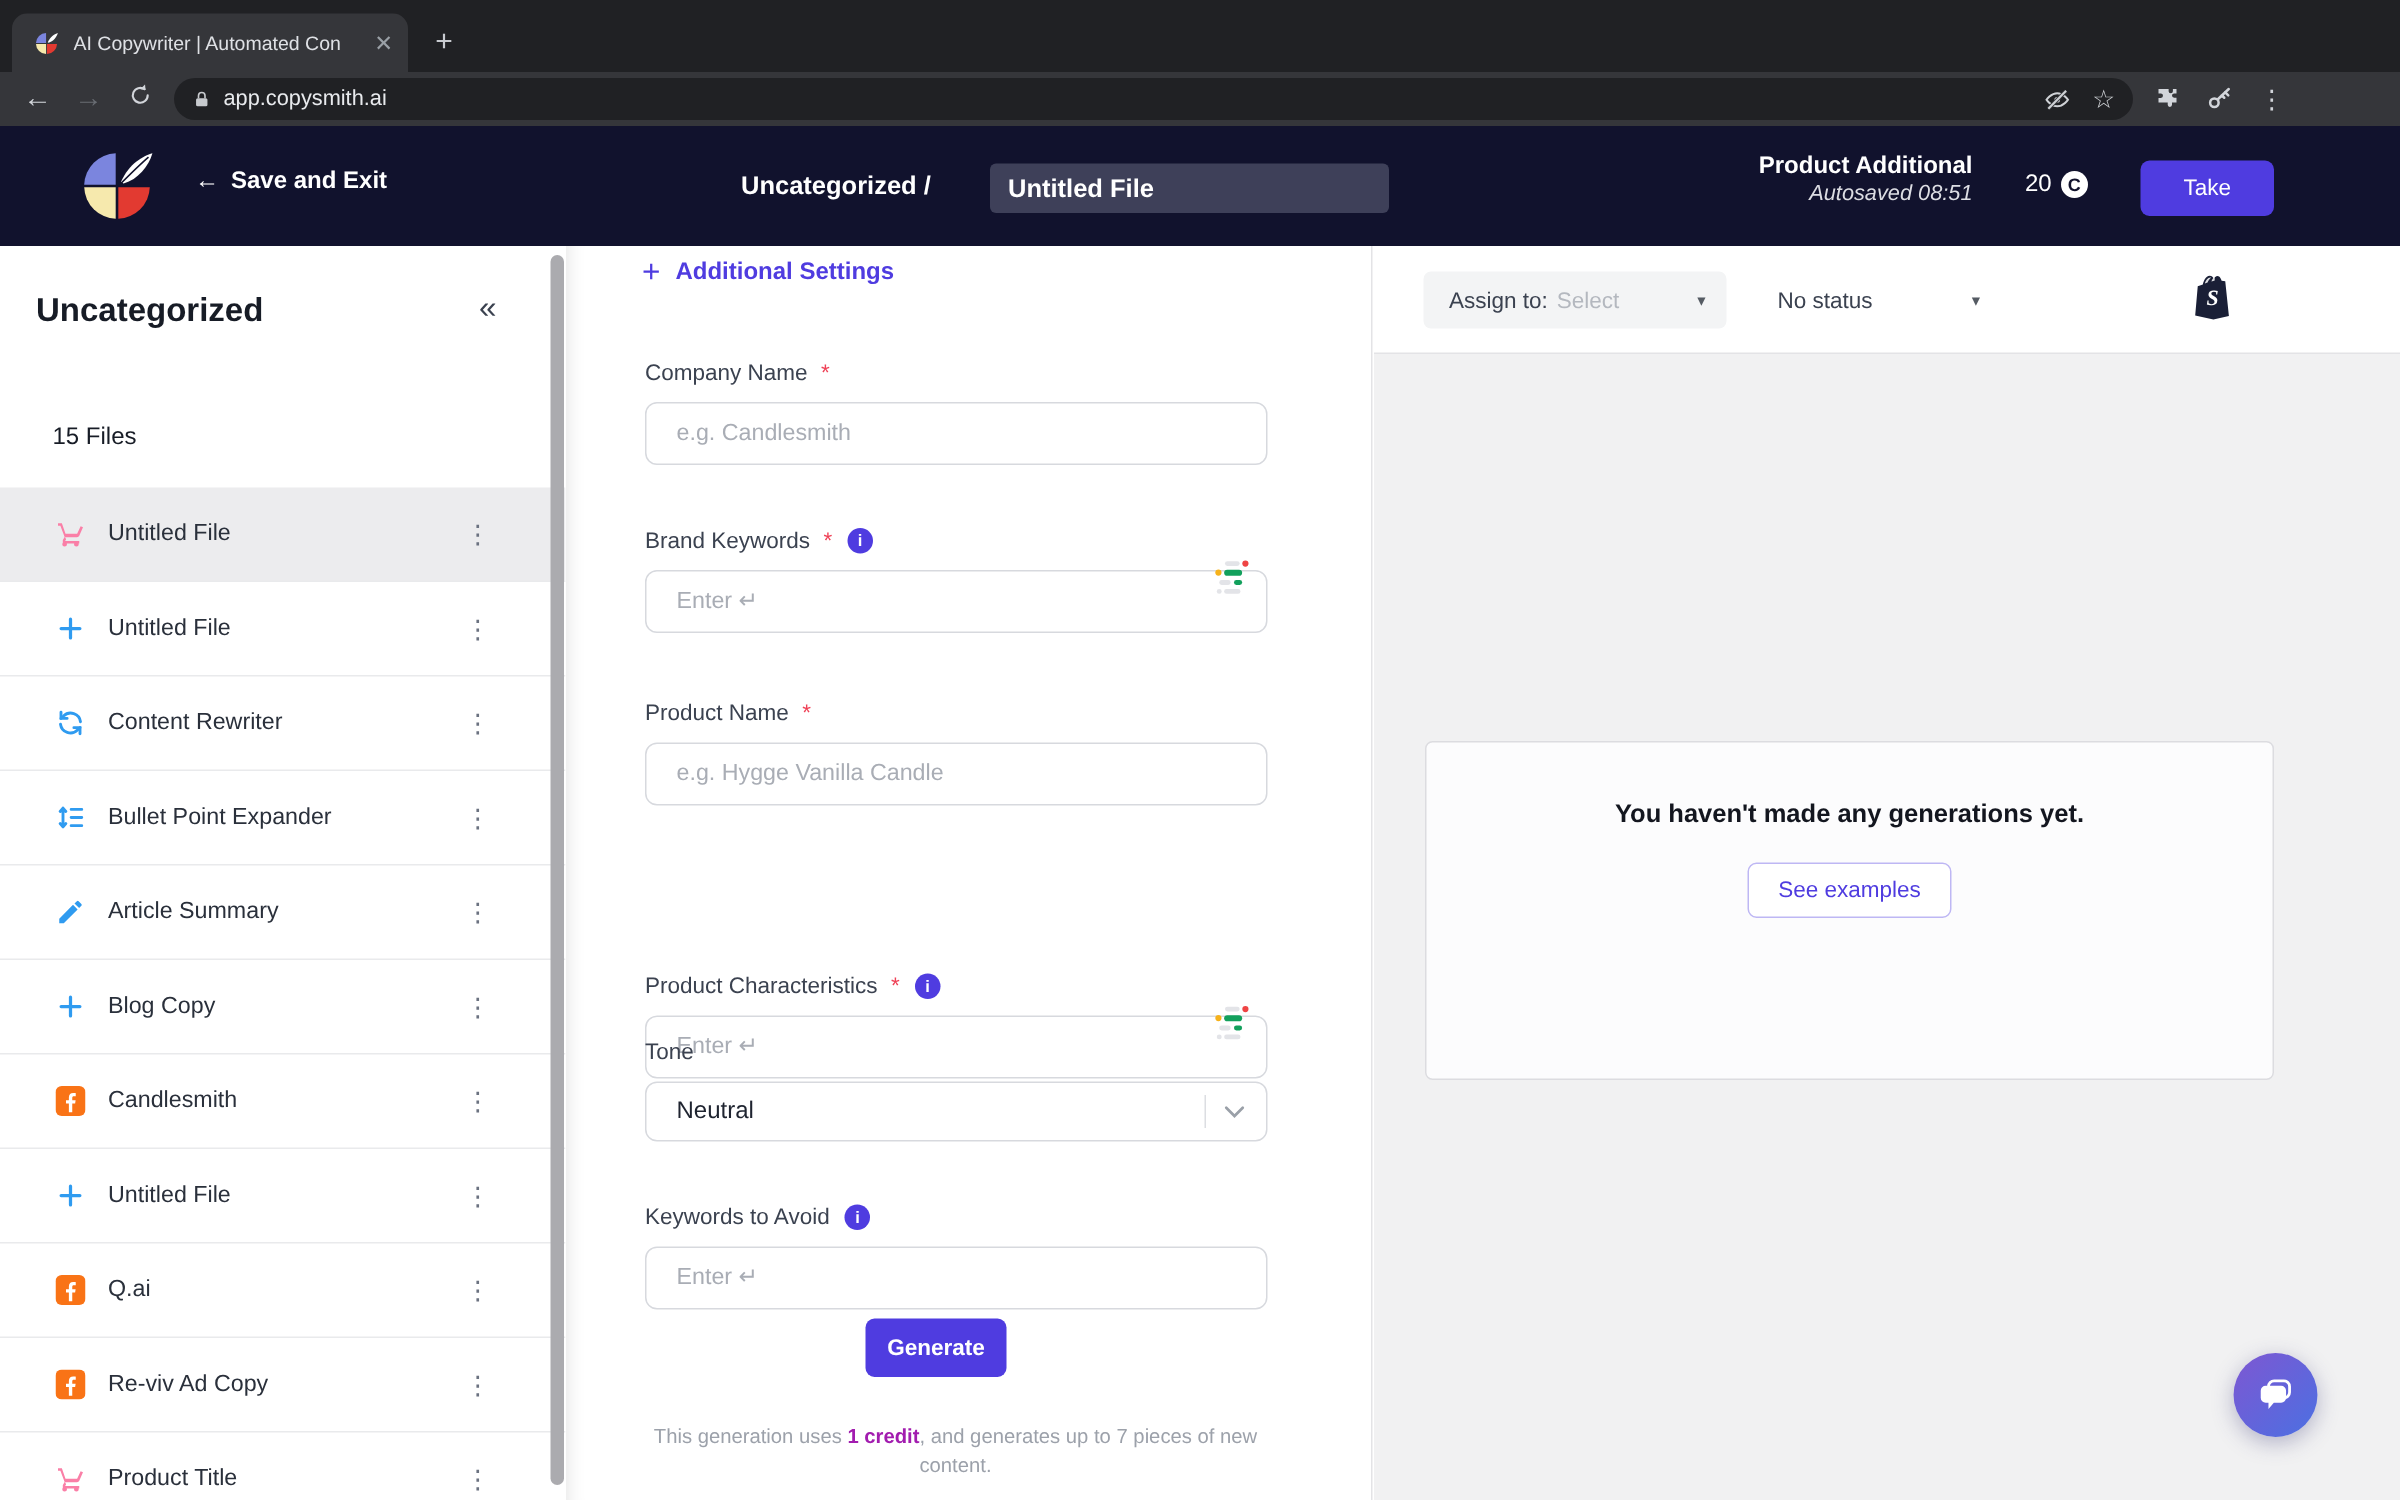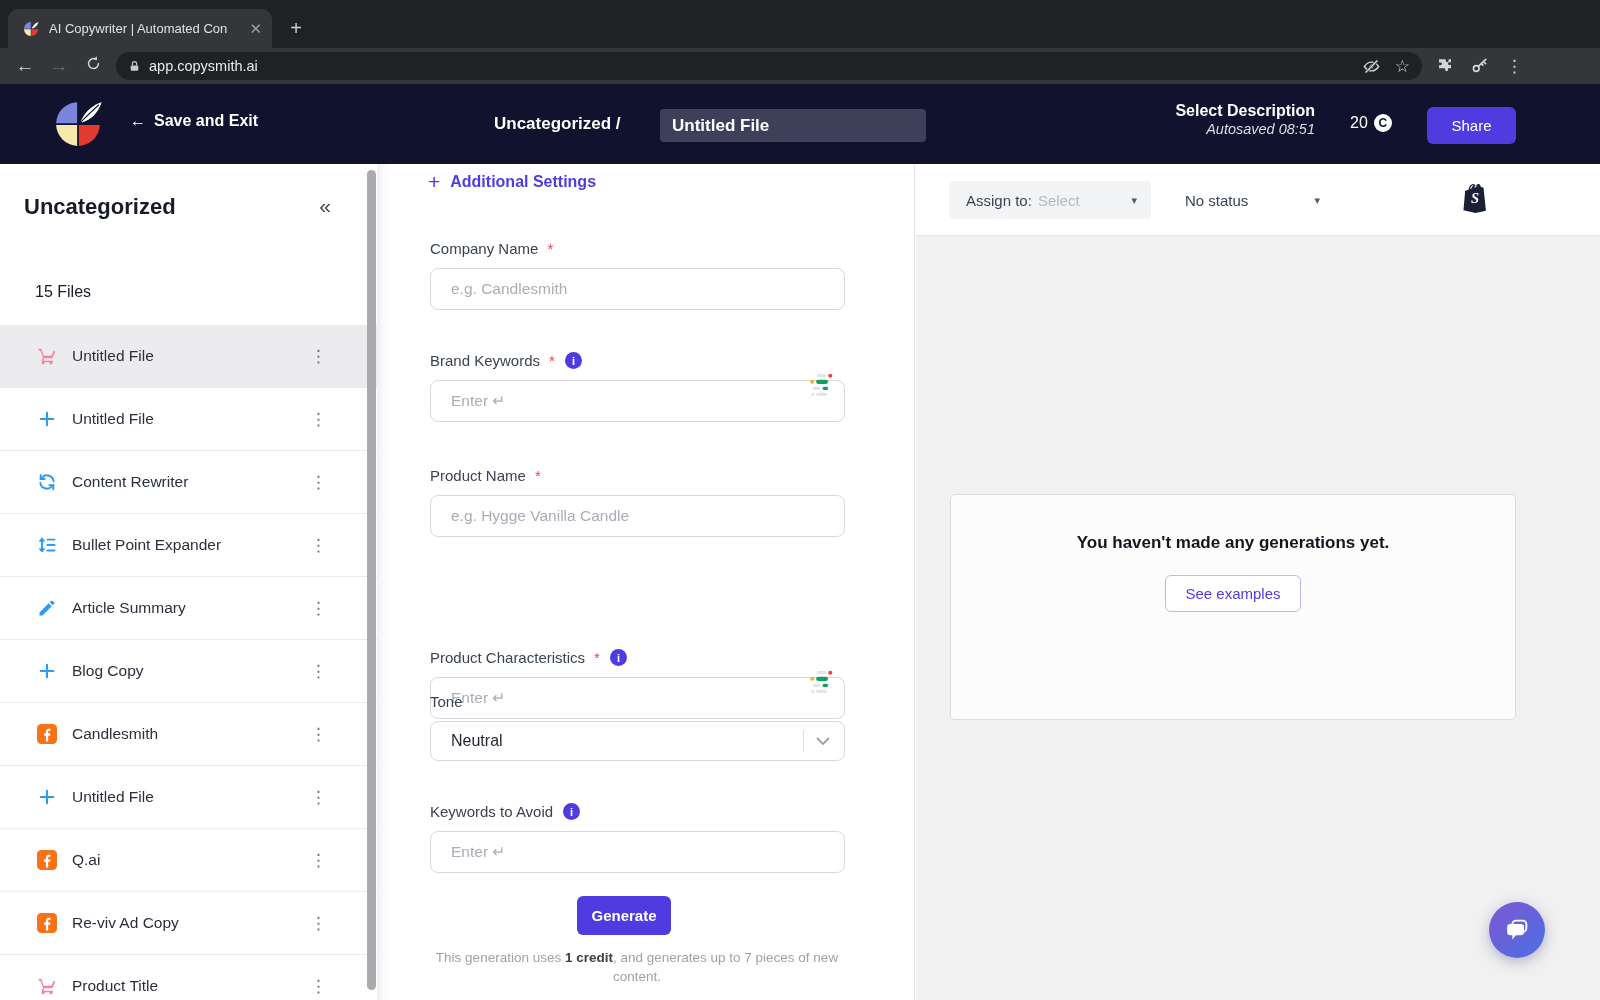--- a/index.html
+++ b/index.html
@@ -72,25 +72,25 @@
              font-weight:700; display:flex; align-items:center; justify-content:center; margin-left:3px; }
   .finput { margin-top:11px; width:415px; height:42px; border:1px solid #d7d9de; border-radius:8px;
             font-size:15.5px; color:#1f2430; padding:0 40px 0 20px; font-family:"Liberation Sans", sans-serif; }
   .finput::placeholder { color:#a9adb5; }
   .input-wrap { position:relative; }
   .suggest-ic { position:absolute; right:12px; top:21px; width:24px; height:24px; }
   .fselect { margin-top:11px; width:415px; height:40px; border:1px solid #d7d9de; border-radius:8px;
              display:flex; align-items:center; padding:0 14px 0 20px; font-size:16px; color:#1f2430; background:#fff; }
   .fselect .sel-div { margin-left:auto; width:1px; height:22px; background:#dcdee2; }
   .fselect .chev { margin-left:12px; color:#9aa0a8; }
-  .gen-btn { position:absolute; left:200px; top:732px; width:94px; height:39px; background:#4f3ce0; color:#fff;
+  .gen-btn { position:absolute; left:200px; top:715px; width:94px; height:39px; background:#4f3ce0; color:#fff;
              border:none; border-radius:6px; font-size:15px; font-weight:700; font-family:"Liberation Sans", sans-serif; }
   .footnote { position:absolute; left:48px; top:784px; width:424px; text-align:center; font-size:13.5px;
               color:#9ca1aa; line-height:19px; }
-  .footnote b { color:#404040; }
+  .footnote b { color:#a21caf; }
 
   
   .right-panel { position:absolute; left:916px; top:164px; width:684px; height:836px; background:#f1f1f2; }
   .rp-header { position:absolute; left:0; top:0; width:684px; height:72px; background:#fff; border-bottom:1px solid #e3e3e6; }
   .assign-pill { position:absolute; left:33px; top:17px; width:202px; height:38px; background:#f3f4f5;
                  border-radius:5px; display:flex; align-items:center; padding:0 14px 0 17px; font-size:15px; }
   .assign-lab { color:#3b4250; }
   .assign-val { color:#b4b8bf; margin-left:6px; }
   .caret { margin-left:auto; color:#555b63; font-size:11px; }
   .status-dd { position:absolute; left:269px; top:17px; width:135px; height:38px; display:flex; align-items:center;
@@ -171,28 +171,28 @@
       <path d="M35 29 C41 15 52 9 59 7 C56 17 48 27 37 30 Z" fill="#fff"></path>
       <path d="M33 32 C40 25 49 16 56 10" stroke="#11122d" stroke-width="1.2" fill="none"></path>
     </svg>
     <div class="save-exit">
       <span>←</span>
       <span>Save and Exit</span>
     </div>
     <span class="breadcrumb">Uncategorized /</span>
     <input class="file-input" value="Untitled File" style="">
     <div class="nb-right">
-      <div class="nb-template">Select Description</div>
+      <div class="nb-template">Product Additional</div>
       <div class="nb-autosave">Autosaved 08:51</div>
     </div>
     <div class="credits">
       <span>20</span>
       <span class="coin">C</span>
     </div>
-    <button class="share-btn">Share</button>
+    <button class="share-btn">Take</button>
   </div>
 
   <div class="sidebar">
     <div class="sb-title">Uncategorized</div>
     <div class="sb-collapse">«</div>
     <div class="sb-count">15 Files</div>
     <div class="file-list">
         <div class="file-row selected">
           <span class="file-icon">
             <svg viewBox="0 0 24 24">

